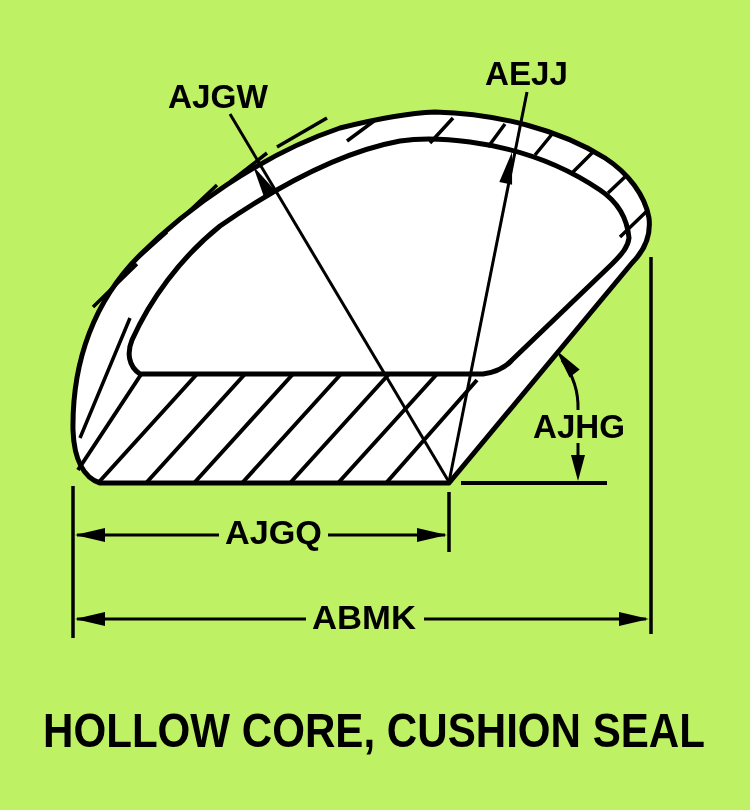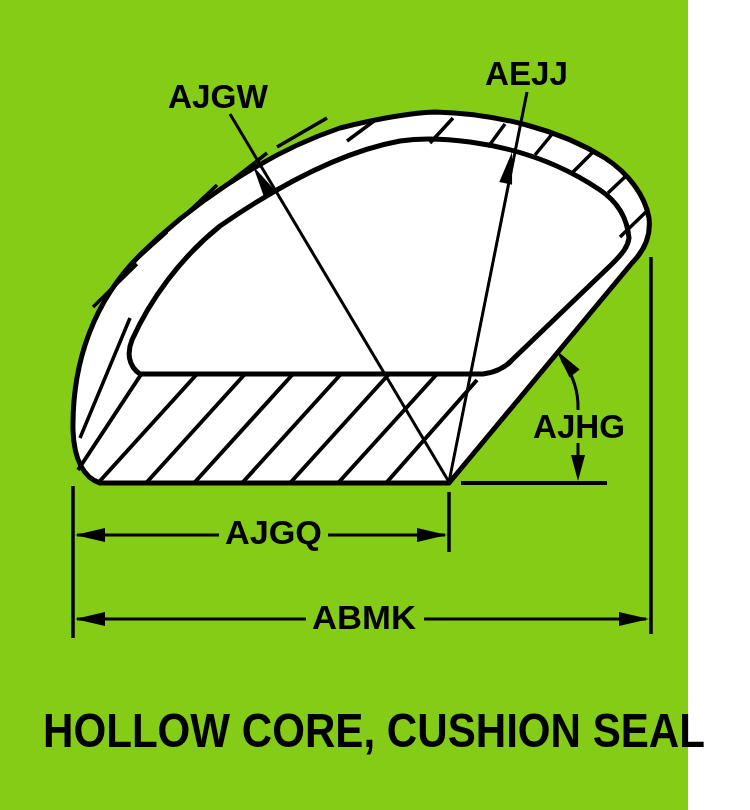--- a/index.html
+++ b/index.html
@@ -5,23 +5,23 @@
   html, body {
     margin: 0;
     padding: 0;
     background: #ffffff;
     width: 750px;
     height: 810px;
     overflow: hidden;
   }
   .stage {
     position: relative;
-    width: 688px;
+    width: 750px;
     height: 810px;
-    background: #84cc16;
+    background: #bef264;
   }
   svg {
     display: block;
   }
   .outline     { fill: #ffffff; stroke: #000000; stroke-width: 5; stroke-linejoin: round; }
   .cavity      { fill: #ffffff; stroke: #000000; stroke-width: 5; stroke-linejoin: round; }
   .hatch       { fill: none; stroke: #000000; stroke-width: 3.5; }
   .blockhatch  { fill: none; stroke: #000000; stroke-width: 4; }
   .leader      { fill: none; stroke: #000000; stroke-width: 3; }
   .dimline     { fill: none; stroke: #000000; stroke-width: 3; }

